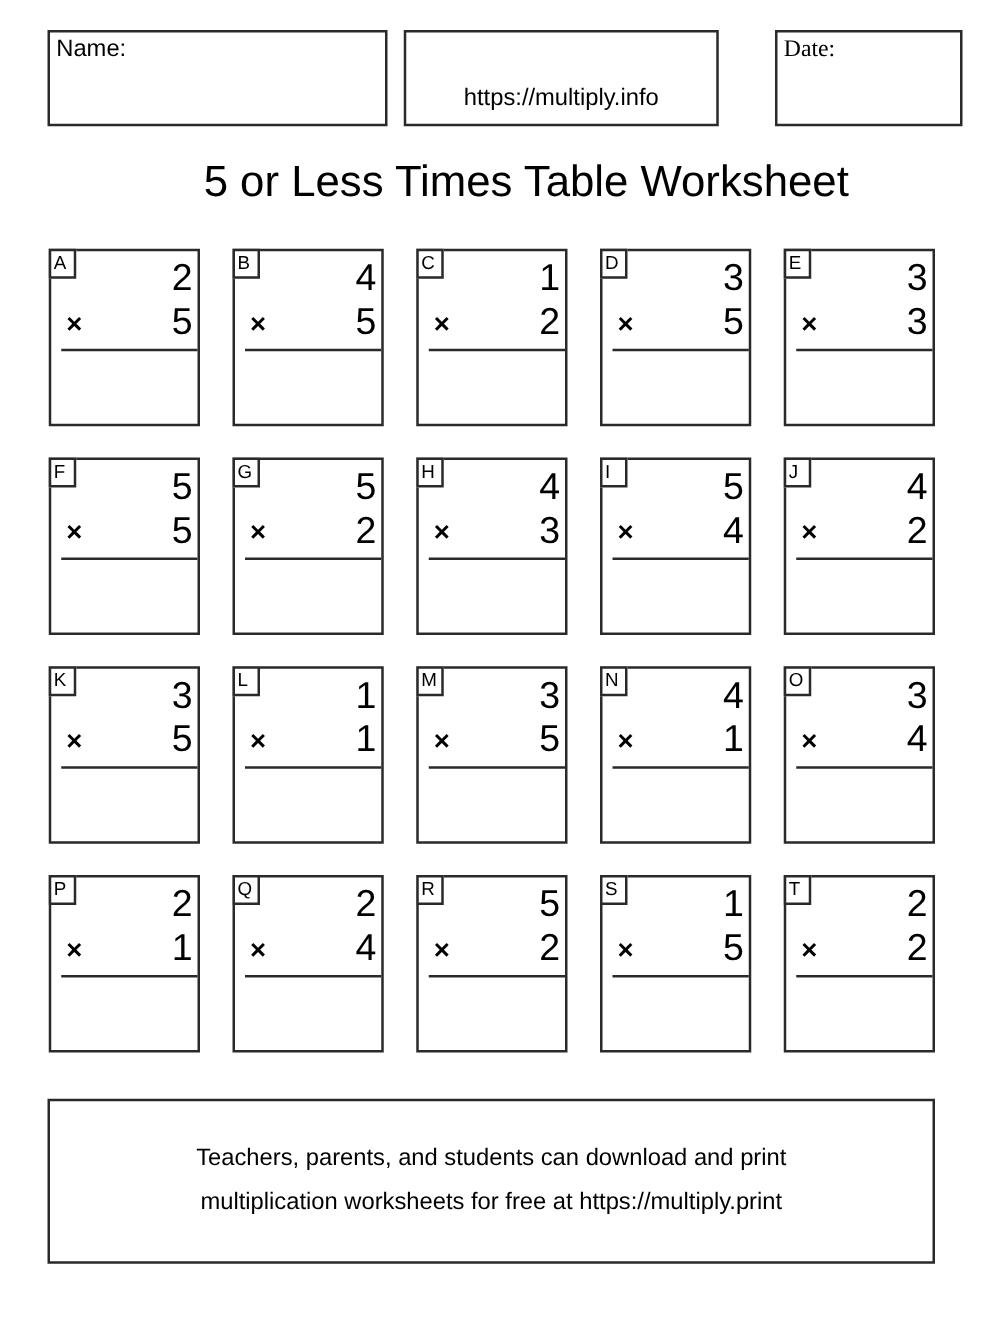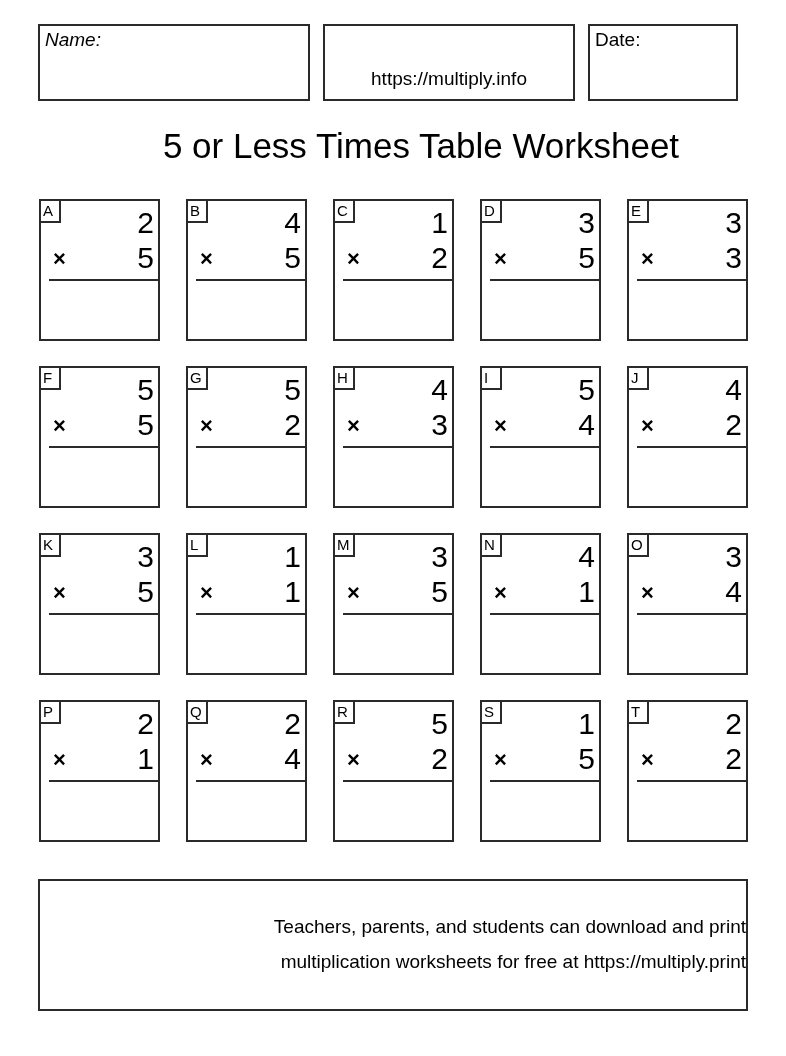--- a/index.html
+++ b/index.html
@@ -1,23 +1,23 @@
 <!DOCTYPE html>
 <html><head>
   <meta charset="utf-8">
   <style>
     html, body { margin: 0; padding: 0; background: #ffffff; }
     body {
       width: 786px; height: 1056px; position: relative; overflow: hidden;
       font-family: "Liberation Sans", sans-serif; color: #000;
     }
     .box { position: absolute; border: 2px solid #2a2a2a; box-sizing: border-box; background: #fff; }
-    .hdr-name { left: 38px; top: 24px; width: 272px; height: 77px; font-style: italic; }
+    .hdr-name { left: 38px; top: 24px; width: 272px; height: 77px; }
     .hdr-mid { left: 323px; top: 24px; width: 252px; height: 77px; text-align: center; }
-    .hdr-date { left: 588px; top: 24px; width: 150px; height: 77px; }
+    .hdr-date { left: 620px; top: 24px; width: 150px; height: 77px; font-family: Liberation Serif, serif; }
     .hdr-label { position: absolute; left: 5px; top: 3px; font-size: 19px; }
     .hdr-mid .line1 { position: absolute; left: 0; right: 0; top: 11px; font-size: 19px; }
     .hdr-mid .line2 { position: absolute; left: 0; right: 0; top: 42px; font-size: 19px; }
     .title {
       position: absolute; left: 0; width: 786px; top: 126px; text-align: center;
       font-size: 35px;
       margin-left: 28px;
     }
     .card { position: absolute; width: 121px; height: 142px; border: 2px solid #2a2a2a; box-sizing: border-box; }
     .card .letter {
@@ -31,21 +31,21 @@
     .card .bottom {
       position: absolute; right: 4px; top: 39px; font-size: 30px; line-height: 36px; text-align: right;
     }
     .card .times {
       position: absolute; left: 12px; top: 46px; font-size: 22px; line-height: 24px; font-weight: bold;
     }
     .card .rule {
       position: absolute; left: 8px; right: 0px; top: 78px; height: 0; border-top: 2px solid #2a2a2a;
     }
     .footer {
-      left: 38px; top: 879px; width: 710px; height: 132px; text-align: right;
+      left: 38px; top: 879px; width: 710px; height: 132px; text-align: center;
     }
     .footer .f1 { position: absolute; left: 0; right: 0; top: 35px; font-size: 19px; }
     .footer .f2 { position: absolute; left: 0; right: 0; top: 70px; font-size: 19px; }
   </style>
 </head>
 <body>
 
 <div class="box hdr-name">
   <span class="hdr-label">Name:</span>
 </div>

